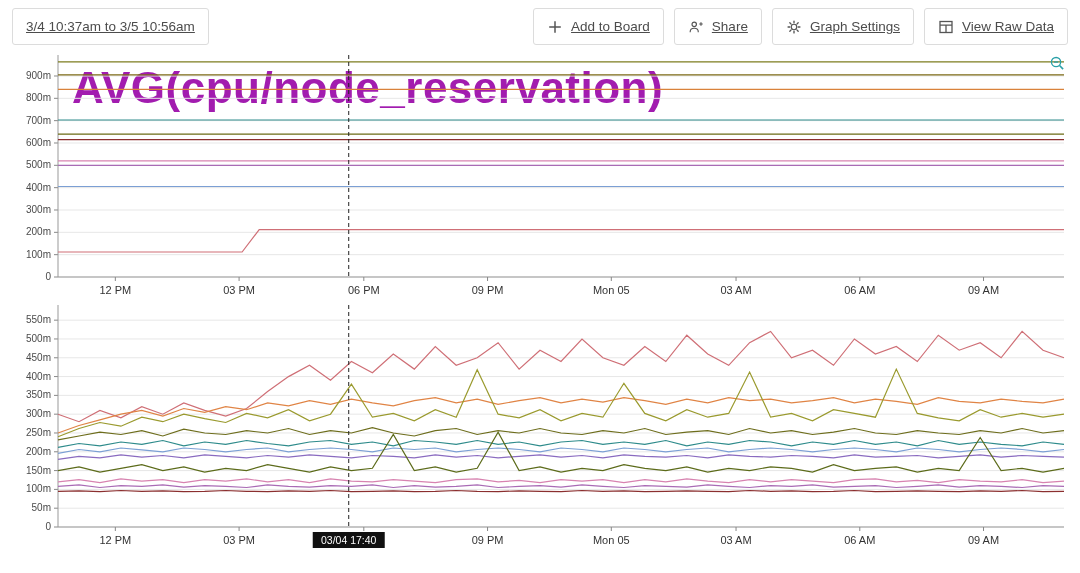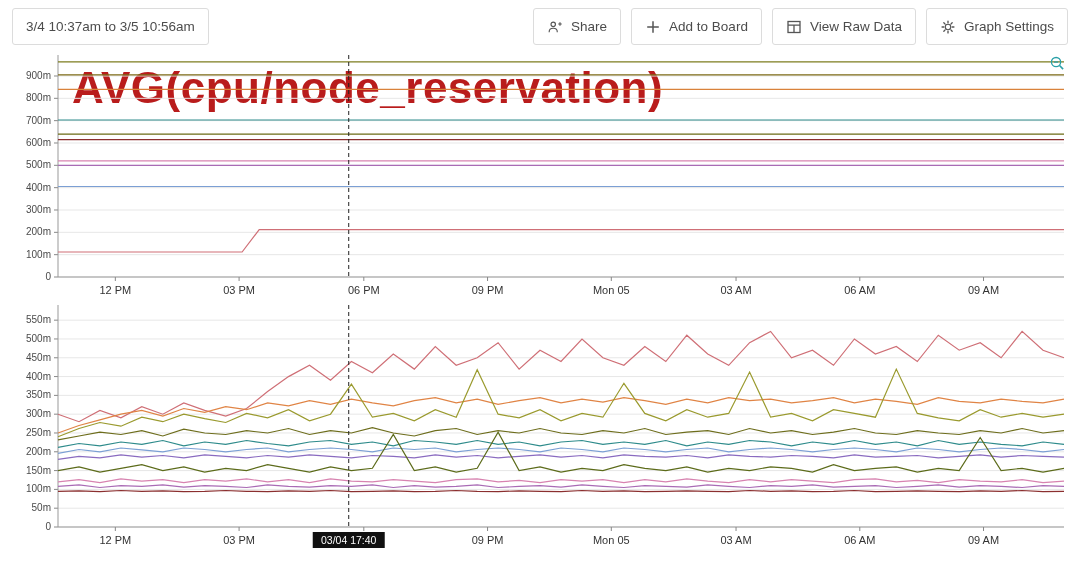--- a/index.html
+++ b/index.html
@@ -1,71 +1,71 @@
 <!DOCTYPE html>
 <html><head>
 <meta charset="utf-8">
 <style>
   html,body{margin:0;padding:0;background:#fff;width:1080px;height:573px;overflow:hidden;
     font-family:"Liberation Sans",sans-serif;}
   .toolbar{display:flex;justify-content:space-between;align-items:center;padding:8px 12px 6px 12px;}
   .tb-group{display:flex;gap:10px;}
   .tb{background:#fff;border:1px solid #dcdcdc;border-radius:3px;color:#4c4c4c;
     font-size:13.5px;font-family:"Liberation Sans",sans-serif;padding:0 13px;height:37px;
-    display:inline-flex;align-items:center;gap:8px;cursor:pointer;white-space:nowrap;}
+    display:inline-flex;align-items:center;gap:8px;cursor:pointer;white-space:nowrap;text-decoration:underline;}
   .ic{width:16px;height:16px;flex:0 0 auto;}
   .chart-block{position:relative;margin:2px 0 0 8px;}
   .watermark{position:absolute;left:64px;top:10px;font-size:44px;font-weight:bold;
-    color:#b91c1c;letter-spacing:0.5px;pointer-events:none;z-index:0;white-space:nowrap;}
+    color:#a21caf;letter-spacing:0.5px;pointer-events:none;z-index:0;white-space:nowrap;}
   .chart{position:relative;z-index:1;display:block;}
   .chart text{font-family:"Liberation Sans",sans-serif;}
   .tick{font-size:10px;fill:#4a4a4a;}
   .xtick{font-size:11px;fill:#333;}
   .cursorlabel{font-size:10.5px;fill:#fff;}
   .zoom{position:absolute;right:14px;top:2px;z-index:2;cursor:pointer;}
 </style>
 </head>
 <body>
 
 <div class="page">
 
   <div class="toolbar">
     <div class="tb-group">
       <button class="tb">3/4 10:37am to 3/5 10:56am</button>
     </div>
     <div class="tb-group">
       <button class="tb">
+        <svg class="ic" viewBox="0 0 16 16">
+          <path d="M8 2.2v11.6M2.2 8h11.6" stroke="#555" stroke-width="1.5" fill="none"></path>
+        </svg>
+        <span>Add to Board</span>
+      </button>
+      <button class="tb">
         <svg class="ic" viewBox="0 0 18 16">
           <circle cx="7" cy="5" r="2.5" fill="none" stroke="#555" stroke-width="1.3"></circle>
           <path d="M2.4 13.8c0-2.8 2-4.4 4.6-4.4s4.6 1.6 4.6 4.4" fill="none" stroke="#555" stroke-width="1.3"></path>
           <path d="M12.6 4.6h4M14.6 2.6v4" stroke="#555" stroke-width="1.3" fill="none"></path>
         </svg>
         <span>Share</span>
-      </button>
-      <button class="tb">
-        <svg class="ic" viewBox="0 0 16 16">
-          <path d="M8 2.2v11.6M2.2 8h11.6" stroke="#555" stroke-width="1.5" fill="none"></path>
-        </svg>
-        <span>Add to Board</span>
-      </button>
-      <button class="tb">
-        <svg class="ic" viewBox="0 0 16 16">
-          <rect x="2" y="2.5" width="12" height="11" fill="none" stroke="#555" stroke-width="1.3"></rect>
-          <path d="M2 6.2h12M8 6.2v7.3" stroke="#555" stroke-width="1.3" fill="none"></path>
-        </svg>
-        <span>View Raw Data</span>
       </button>
       <button class="tb">
         <svg class="ic" viewBox="0 0 20 20">
           <circle cx="10" cy="10" r="3.4" fill="none" stroke="#555" stroke-width="1.4"></circle>
           <g stroke="#555" stroke-width="1.7" stroke-linecap="round">
             <path d="M10 2.6v2.2M10 15.2v2.2M2.6 10h2.2M15.2 10h2.2M4.8 4.8l1.6 1.6M13.6 13.6l1.6 1.6M15.2 4.8l-1.6 1.6M6.4 13.6l-1.6 1.6"></path>
           </g>
         </svg>
         <span>Graph Settings</span>
+      </button>
+      <button class="tb">
+        <svg class="ic" viewBox="0 0 16 16">
+          <rect x="2" y="2.5" width="12" height="11" fill="none" stroke="#555" stroke-width="1.3"></rect>
+          <path d="M2 6.2h12M8 6.2v7.3" stroke="#555" stroke-width="1.3" fill="none"></path>
+        </svg>
+        <span>View Raw Data</span>
       </button>
     </div>
   </div>
 
   <div class="chart-block">
     <div class="watermark">AVG(cpu/node_reservation)</div>
     <svg class="chart" width="1064" height="248">
         <line x1="50" y1="224" x2="1056" y2="224" stroke="#e7e7e7" stroke-width="1"></line>
         <line x1="46" y1="224" x2="50" y2="224" stroke="#888"></line>
         <text x="43" y="227" text-anchor="end" class="tick">0</text>

